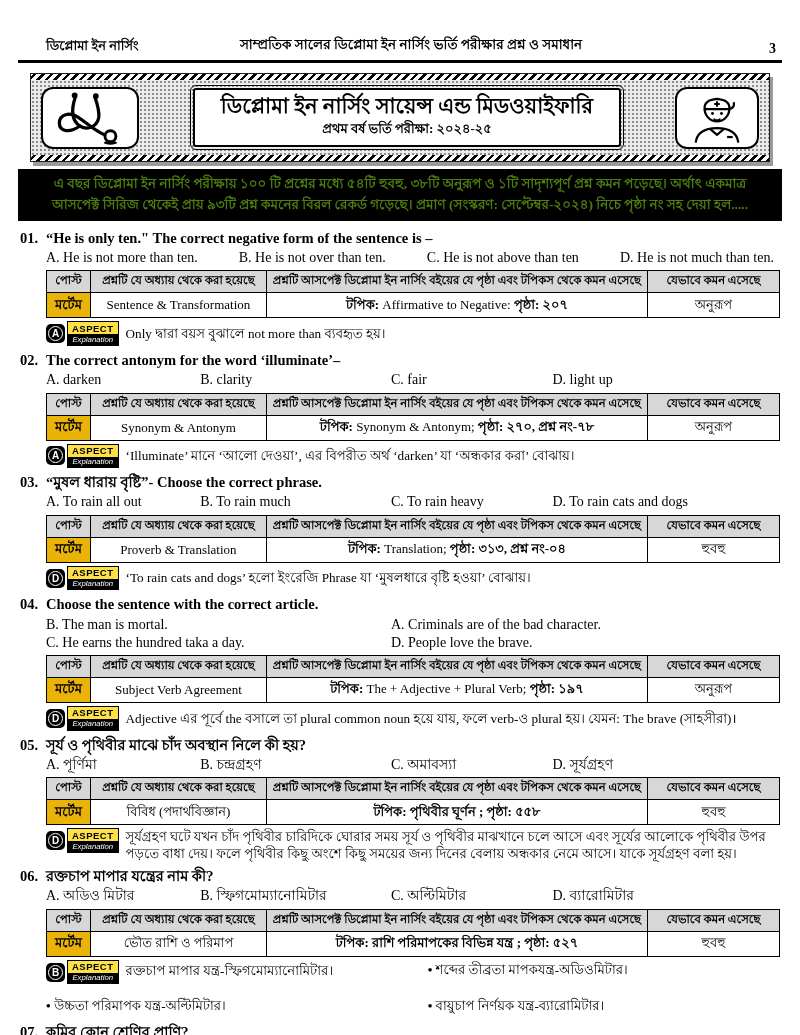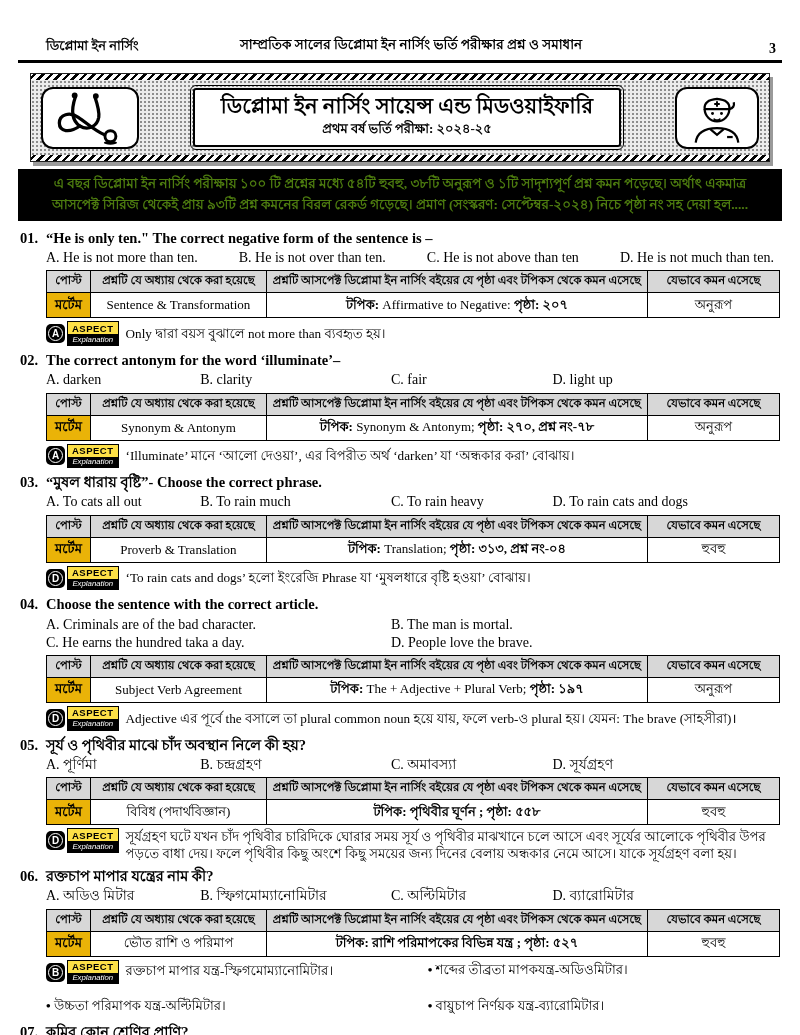--- a/index.html
+++ b/index.html
@@ -227,21 +227,21 @@
               <span class="badge-bot">Explanation</span>
             </span>
         </span>
         <span class="exp-text">‘Illuminate’ মানে ‘আলো দেওয়া’, এর বিপরীত অর্থ ‘darken’ যা ‘অন্ধকার করা’ বোঝায়।</span>
       </div>
     </div>
 
     <div class="question">
       <div class="q-title"><span class="q-num">03.</span><span>“মুষল ধারায় বৃষ্টি”- Choose the correct phrase.</span></div>
       <div class="options grid4">
-        <span>A. To cats all out</span>
+        <span>A. To rain all out</span>
         <span>B. To rain much</span>
         <span>C. To rain heavy</span>
         <span>D. To rain cats and dogs</span>
       </div>
       <table class="qtable">
         <tbody>
             <tr class="head">
           <td class="c1">পোস্ট</td>
           <td class="c2">প্রশ্নটি যে অধ্যায় থেকে করা হয়েছে</td>
           <td class="c3">প্রশ্নটি আসপেক্ট ডিপ্লোমা ইন নার্সিং বইয়ের যে পৃষ্ঠা এবং টপিকস থেকে কমন এসেছে</td>
@@ -265,22 +265,22 @@
               <span class="badge-bot">Explanation</span>
             </span>
         </span>
         <span class="exp-text">‘To rain cats and dogs’ হলো ইংরেজি Phrase যা ‘মুষলধারে বৃষ্টি হওয়া’ বোঝায়।</span>
       </div>
     </div>
 
     <div class="question">
       <div class="q-title"><span class="q-num">04.</span><span>Choose the sentence with the correct article.</span></div>
       <div class="options grid2">
+        <span>B. The man is mortal.</span>
         <span>A. Criminals are of the bad character.</span>
-        <span>B. The man is mortal.</span>
         <span>C. He earns the hundred taka a day.</span>
         <span>D. People love the brave.</span>
       </div>
       <table class="qtable">
         <tbody>
             <tr class="head">
           <td class="c1">পোস্ট</td>
           <td class="c2">প্রশ্নটি যে অধ্যায় থেকে করা হয়েছে</td>
           <td class="c3">প্রশ্নটি আসপেক্ট ডিপ্লোমা ইন নার্সিং বইয়ের যে পৃষ্ঠা এবং টপিকস থেকে কমন এসেছে</td>
           <td class="c4">যেভাবে কমন এসেছে</td>

